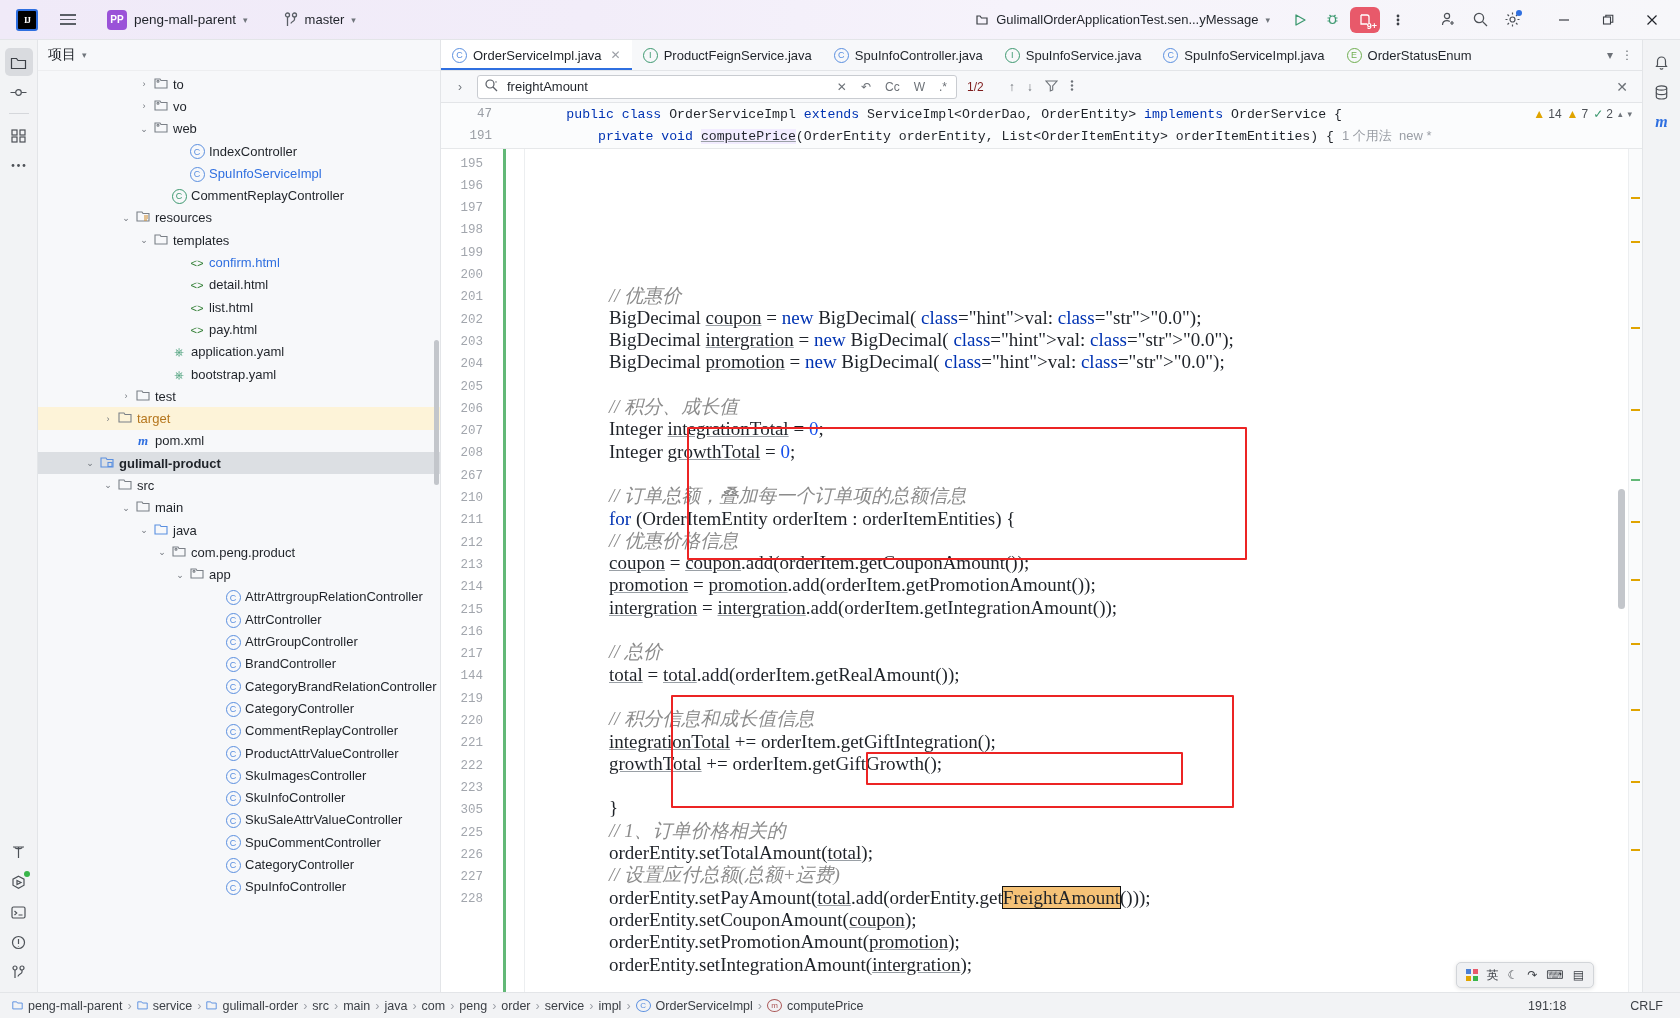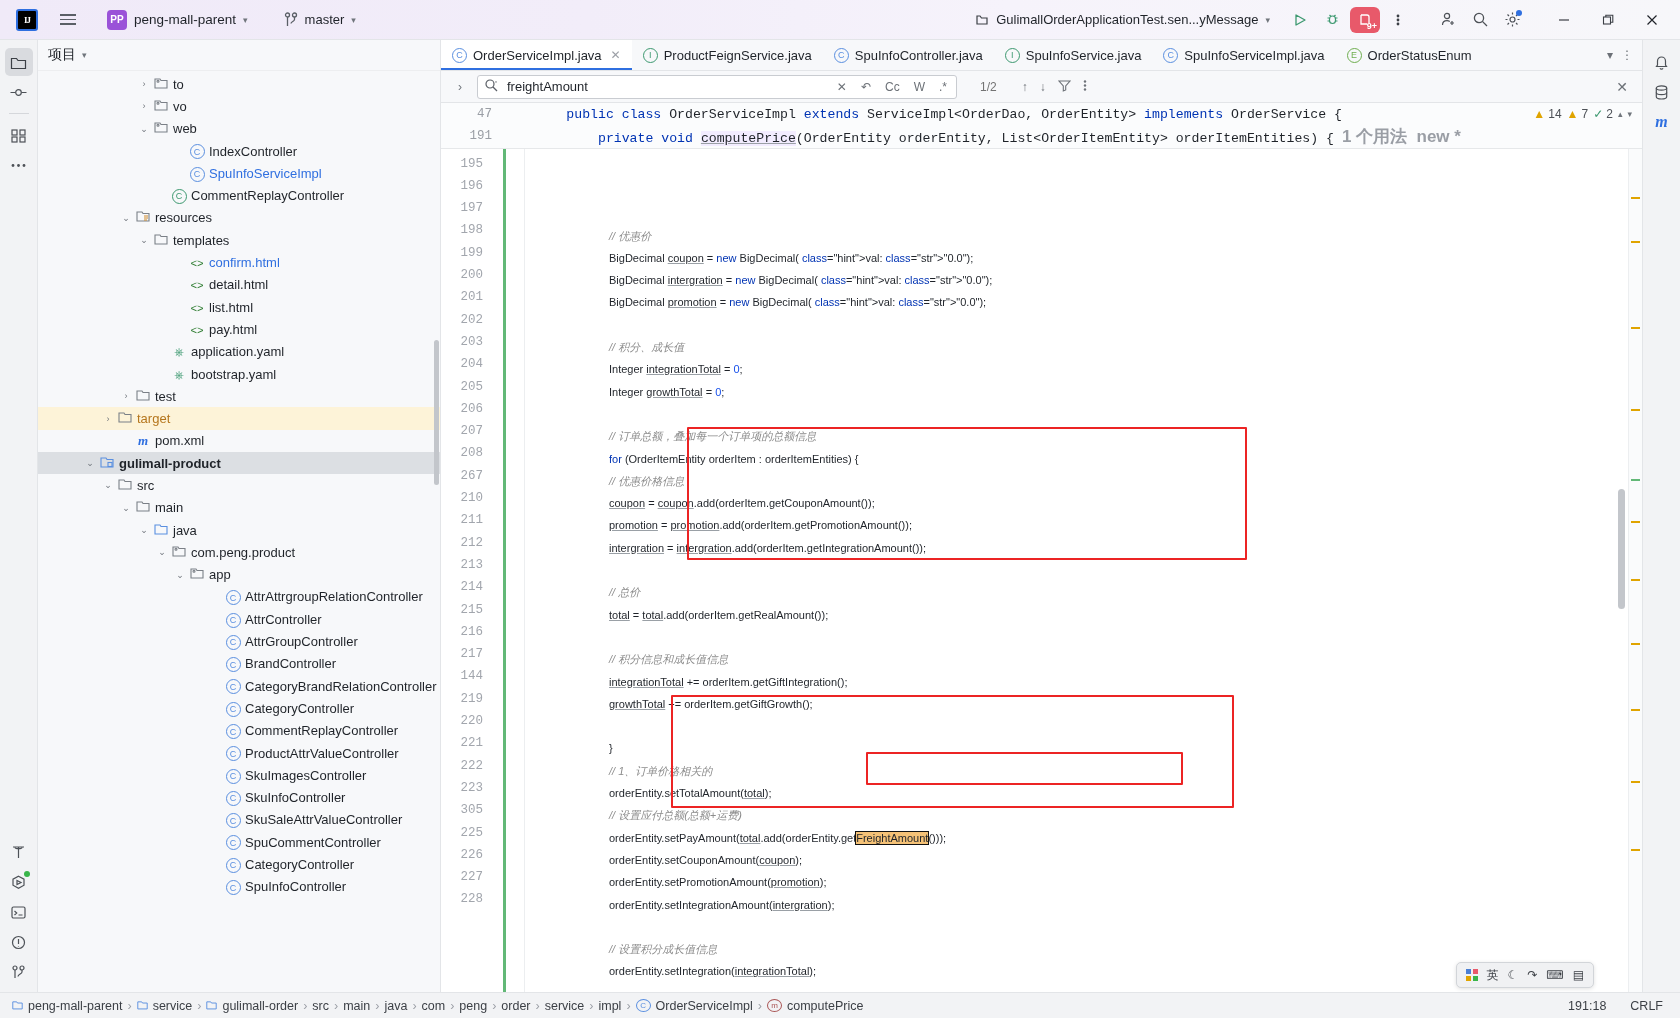--- a/index.html
+++ b/index.html
@@ -82,66 +82,66 @@
     display:inline-flex;align-items:center;justify-content:center;flex:0 0 15px;}
   .jico.i{border-color:#3d9970;color:#3d9970;}
   .jico.e{border-color:#6fae4f;color:#6fae4f;}
 
   
   .findbar{height:32px;flex:0 0 32px;display:flex;align-items:center;background:#f7f8fa;border-bottom:1px solid #e3e5e8;padding:0 8px;gap:6px;}
   .fb-expand{width:22px;height:22px;display:flex;align-items:center;justify-content:center;cursor:pointer;color:#70757c;font-size:12px;}
   .fb-field{flex:0 0 480px;display:flex;align-items:center;gap:8px;height:24px;padding:0 6px;background:#fff;border:1px solid #c9ccd1;border-radius:3px;}
   .fb-input{flex:1 1 auto;border:none;outline:none;font-size:13px;font-family:"Liberation Sans",sans-serif;color:#1f2329;background:transparent;}
   .fb-tool{font-size:12px;color:#6c7177;cursor:pointer;padding:1px 3px;border-radius:3px;}
-  .fb-count{font-size:12px;color:#737373;margin-left:17px;}
+  .fb-count{font-size:12px;color:#7f1d1d;margin-left:4px;}
   .fb-close{margin-left:auto;cursor:pointer;color:#6c7177;font-size:14px;padding:2px 6px;}
 
   
   .sticky{flex:0 0 auto;background:#fbfcfd;border-bottom:1px solid #e6e8ea;}
   .sline{height:22.3px;display:flex;align-items:center;font-family:"Liberation Mono",monospace;font-size:13.2px;white-space:pre;}
   .sgut{width:62px;flex:0 0 62px;text-align:right;padding-right:11px;color:#9a9ea5;font-size:12.5px;}
   .warnbox{margin-left:auto;display:flex;align-items:center;gap:5px;padding-right:10px;font-family:"Liberation Sans",sans-serif;font-size:12px;color:#4d5157;}
   .wchip{display:flex;align-items:center;gap:3px;}
   .wtri{color:#e0a400;font-size:12px;}
   .wgrn{color:#3d9970;font-size:12px;}
 
   
   .codewrap{flex:1 1 auto;position:relative;display:flex;min-height:0;overflow:hidden;background:#fff;}
   .gutter{width:62px;flex:0 0 62px;text-align:right;padding-right:20px;color:#a2a6ad;
     font-family:"Liberation Mono",monospace;font-size:12.5px;padding-top:4px;}
   .gline{height:22.3px;line-height:22.3px;}
   .greenbar{position:absolute;left:62px;top:0;bottom:0;width:3px;background:#62b877;}
   .foldcol{width:22px;flex:0 0 22px;border-right:1px solid #eceef0;}
-  .code{flex:1 1 auto;position:relative;padding-top:4px;font-family:Liberation Sans, sans-serif;font-size:11px;white-space:pre;overflow:hidden;}
+  .code{flex:1 1 auto;position:relative;padding-top:4px;font-family:Liberation Serif, serif;font-size:19px;white-space:pre;overflow:hidden;}
   .cline{height:22.3px;line-height:22.3px;padding-left:84px;}
   .kw{color:#0033b3;}
   .num{color:#1750eb;}
   .cmt{color:#8c8c8c;font-style:italic;}
   .fld{text-decoration:underline;text-decoration-color:#9aa0a6;}
-  .usage{color:#9a9ea5;font-size:17px;font-family:"Liberation Sans",sans-serif;font-weight:bold;}
+  .usage{color:#9a9ea5;font-size:13px;font-family:"Liberation Sans",sans-serif;}
   .hl-sel{background:#f2ecff;}
   .hl-match{background:#f5c277;outline:1px solid #111;}
   .redbox{position:absolute;border:2.5px solid #ec2424;pointer-events:none;border-radius:1px;}
 
   
   .markers{width:14px;flex:0 0 14px;background:#fafbfc;border-left:1px solid #eceef0;position:relative;}
   .mk{position:absolute;left:2px;width:9px;height:2px;}
   .mk.warn{background:#e0a400;}
   .mk.grn{background:#62b877;}
   .code-vscroll{position:absolute;right:2px;width:7px;border-radius:4px;background:#c3c6cb;}
 
   
   .rrail{width:38px;flex:0 0 38px;background:#f2f3f5;border-left:1px solid #e3e5e8;display:flex;flex-direction:column;align-items:center;padding-top:8px;gap:2px;}
 
   
   .statusbar{height:26px;flex:0 0 26px;display:flex;align-items:center;background:#f2f3f5;border-top:1px solid #e3e5e8;padding:0 8px;font-size:12.5px;color:#3b3f45;gap:2px;}
   .crumb{display:flex;align-items:center;gap:5px;padding:1px 4px;border-radius:3px;cursor:pointer;}
   .crumb-sep{color:#9a9ea5;margin:0 1px;}
   .sb-right{margin-left:auto;display:flex;align-items:center;gap:14px;padding-right:4px;}
-  .sb-item{cursor:pointer;padding:1px 5px;border-radius:3px;}
+  .sb-item{cursor:pointer;padding:1px 5px;border-radius:3px;margin-left:40px;}
 
   
   .ime{position:absolute;right:86px;bottom:30px;height:26px;background:#f0f1f3;border:1px solid #d2d5d9;
     border-radius:5px;display:flex;align-items:center;gap:9px;padding:0 9px;font-size:12px;color:#3b3f45;box-shadow:0 1px 4px rgba(0,0,0,.12);}
   .ime-sq{display:grid;grid-template-columns:5px 5px;grid-template-rows:5px 5px;gap:1.5px;}
   .ime-sq i{display:block;width:5px;height:5px;background:#4a7fd4;}
   .ime-sq i:nth-child(2){background:#e8596a;}
   .ime-sq i:nth-child(3){background:#e0a400;}
   .ime-sq i:nth-child(4){background:#39b54a;}
   .ime-it{cursor:pointer;}

